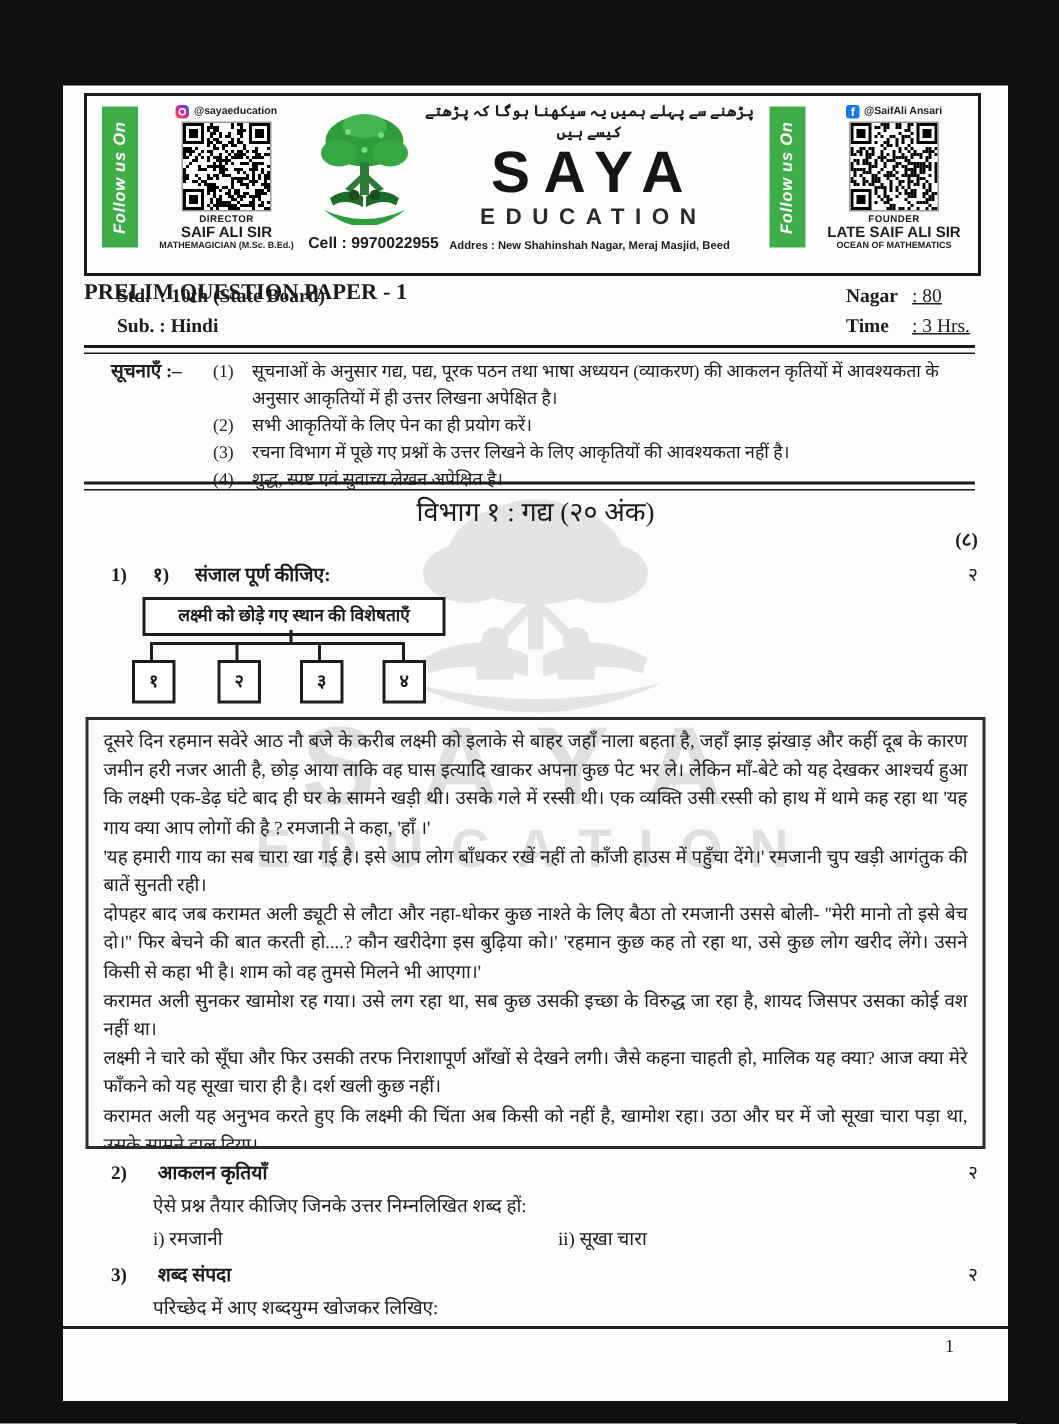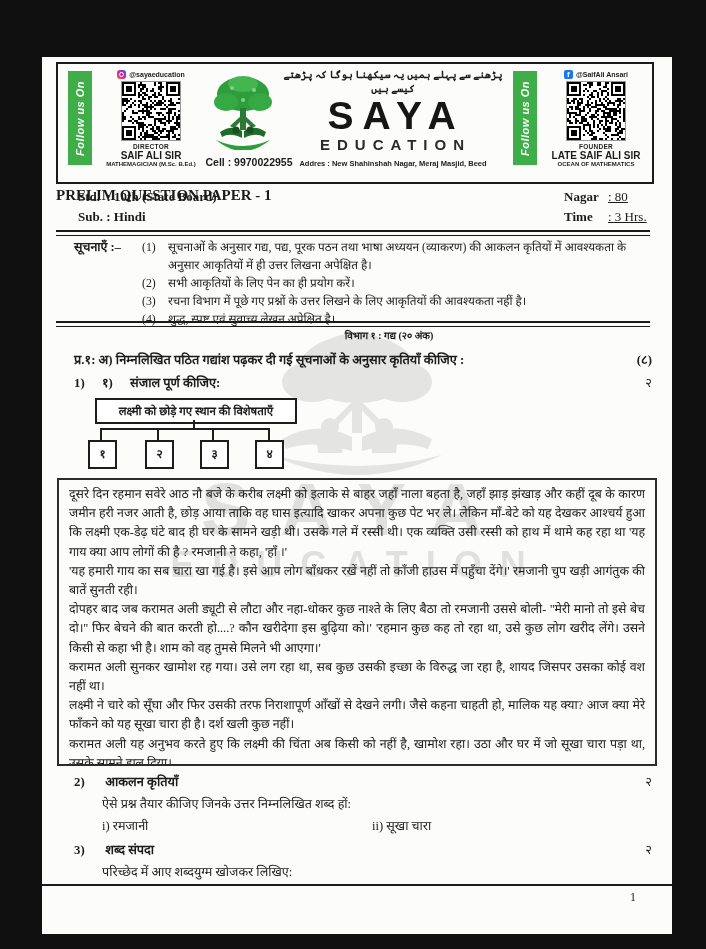--- a/index.html
+++ b/index.html
@@ -59,21 +59,21 @@
   .dline{position:absolute;left:14px;width:594px;height:3px;border-top:2px solid #1b1b1b;border-bottom:1px solid #1b1b1b;}
 
   
   .instr-label{position:absolute;left:32px;top:181px;font-weight:bold;font-size:12.5px;}
   .instr{position:absolute;left:100px;top:181px;width:500px;font-size:11.8px;line-height:18px;}
   .instr .row{display:flex;}
   .instr .n{width:26px;flex:none;}
   .instr .t{flex:1;}
 
   
-  .sec-title{position:absolute;left:0;top:271px;width:630px;text-align:center;font-weight:bold;font-size:10px;padding-left:32px;}
+  .sec-title{position:absolute;left:0;top:271px;width:630px;text-align:center;font-weight:normal;font-size:18px;}
   .qline{position:absolute;left:32px;top:293px;width:578px;font-weight:bold;font-size:12.8px;}
   .qline .mk{position:absolute;right:0;top:0;}
   .q1a{position:absolute;left:32px;top:316px;width:578px;font-size:12.8px;}
   .q1a .no{font-weight:bold;margin-right:14px;}
   .q1a .t{font-weight:bold;}
   .q1a .mk{position:absolute;right:0;top:0;font-weight:normal;}
 
   
   .diag{position:absolute;left:0;top:341px;width:300px;height:72px;}
   .diag .title{position:absolute;left:53px;top:0;width:198px;height:22px;border:2px solid #1d1d1d;
@@ -835,21 +835,20 @@
         </div>
       <div class="row">
           <span class="n">(4)</span>
           <span class="t">शुद्ध, स्पष्ट एवं सुवाच्य लेखन अपेक्षित है।</span>
         </div>
     </div>
     <div class="dline" style="top:264px"></div>
 
     <div class="sec-title">विभाग १ : गद्य (२० अंक)</div>
     <div class="qline">
-      <span>प्र.१: अ) निम्नलिखित पठित गद्यांश पढ़कर दी गई सूचनाओं के अनुसार कृतियाँ कीजिए :</span>
       <span class="mk">(८)</span>
     </div>
     <div class="q1a">
       <span class="no">1)</span>
       <span class="no">१)</span>
       <span class="t">संजाल पूर्ण कीजिए:</span>
       <span class="mk">२</span>
     </div>
 
     <div class="diag">

